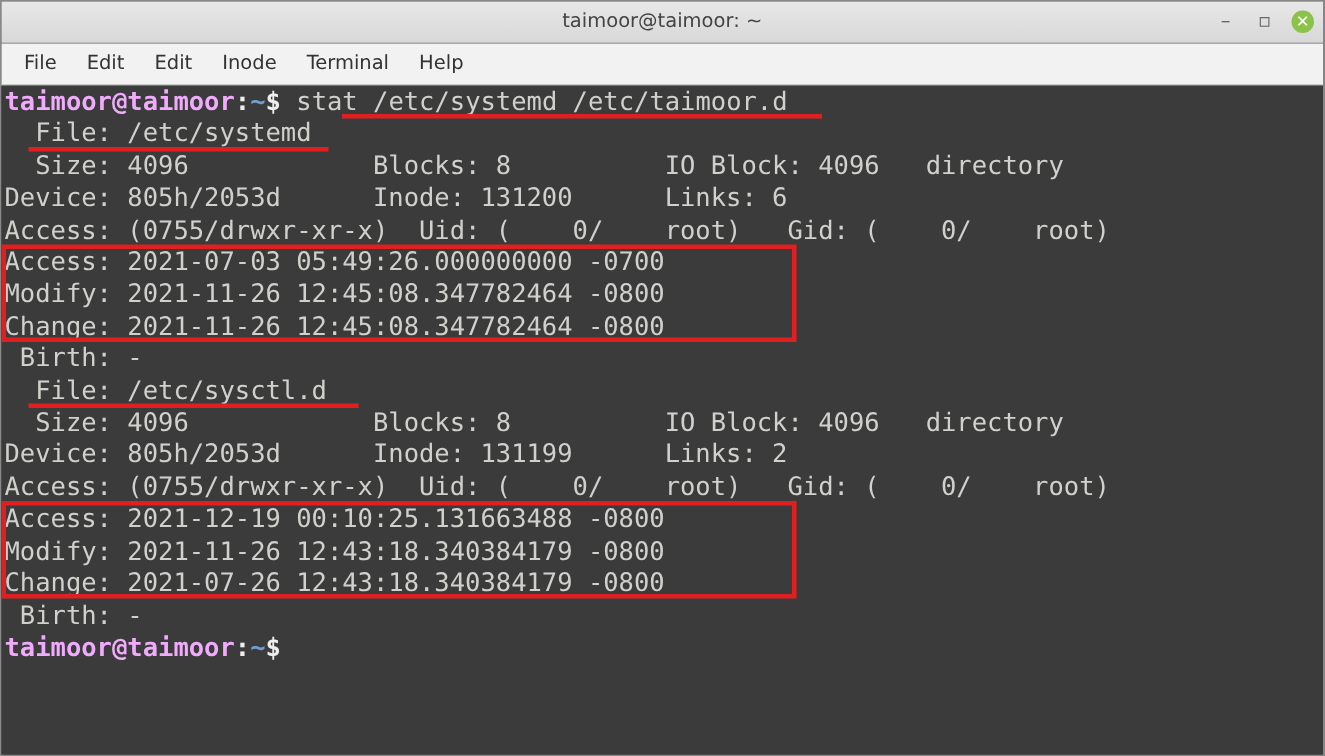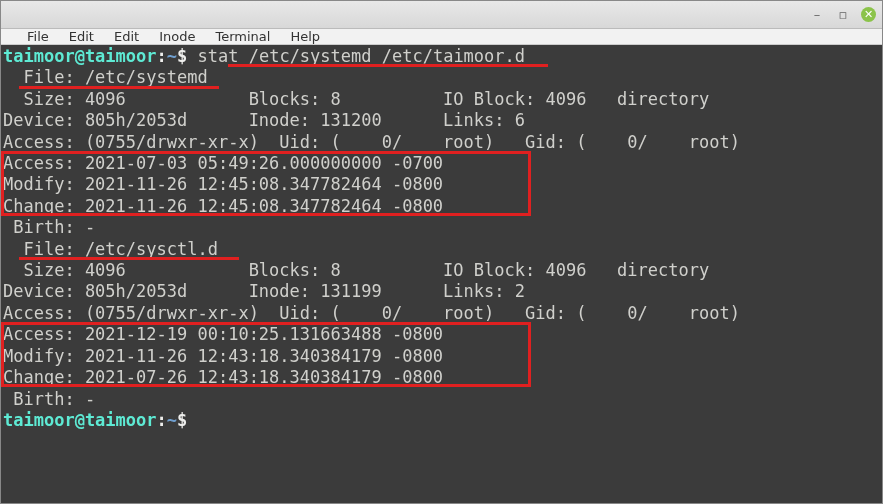--- a/index.html
+++ b/index.html
@@ -48,67 +48,68 @@
 }
 .ctrl.close {
   background: #8bc34a;
   border-radius: 50%;
   color: #fff;
   width: 15px;
   height: 15px;
   font-size: 11px;
 }
 .menubar {
-  height: 16px;
+  height: 28px;
   background: #f2f2f2;
   border-bottom: 1px solid #ccc;
   display: flex;
   align-items: center;
-  padding: 0 17px;
+  padding: 0 6px;
   gap: 2px;
   font-size: 13px;
   color: #333;
 }
 .menubar .item {
   padding: 3px 9px;
   cursor: pointer;
 }
 .terminal {
   flex: 1;
   background: #3b3b3b;
   font-family: "DejaVu Sans Mono", "Ubuntu Mono", monospace;
   font-size: 17px;
   line-height: 21.4px;
   color: #d0d0cc;
   padding: 1px 2px;
   white-space: pre;
   position: relative;
   overflow: hidden;
 }
-.green { color: #5eead4; font-weight: bold; }
+.green { color: #f0abfc; font-weight: bold; }
 .white { color: #eeeeec; font-weight: bold; }
 .blue  { color: #709fcf; font-weight: bold; }
 .hlbox {
   border: 3px solid #e02020;
   position: absolute;
   pointer-events: none;
 }
 .underline-red {
   position: absolute;
   height: 3px;
   background: #e02020;
   pointer-events: none;
 }
 </style>
 </head>
 <body>
 
 <div class="window">
 
   <div class="titlebar">
+    <span>taimoor@taimoor: ~</span>
     <div class="controls">
       <span class="ctrl">–</span>
       <span class="ctrl">▫</span>
       <span class="ctrl close">✕</span>
     </div>
   </div>
 
   <div class="menubar">
     <span class="item">File</span>
     <span class="item">Edit</span>

